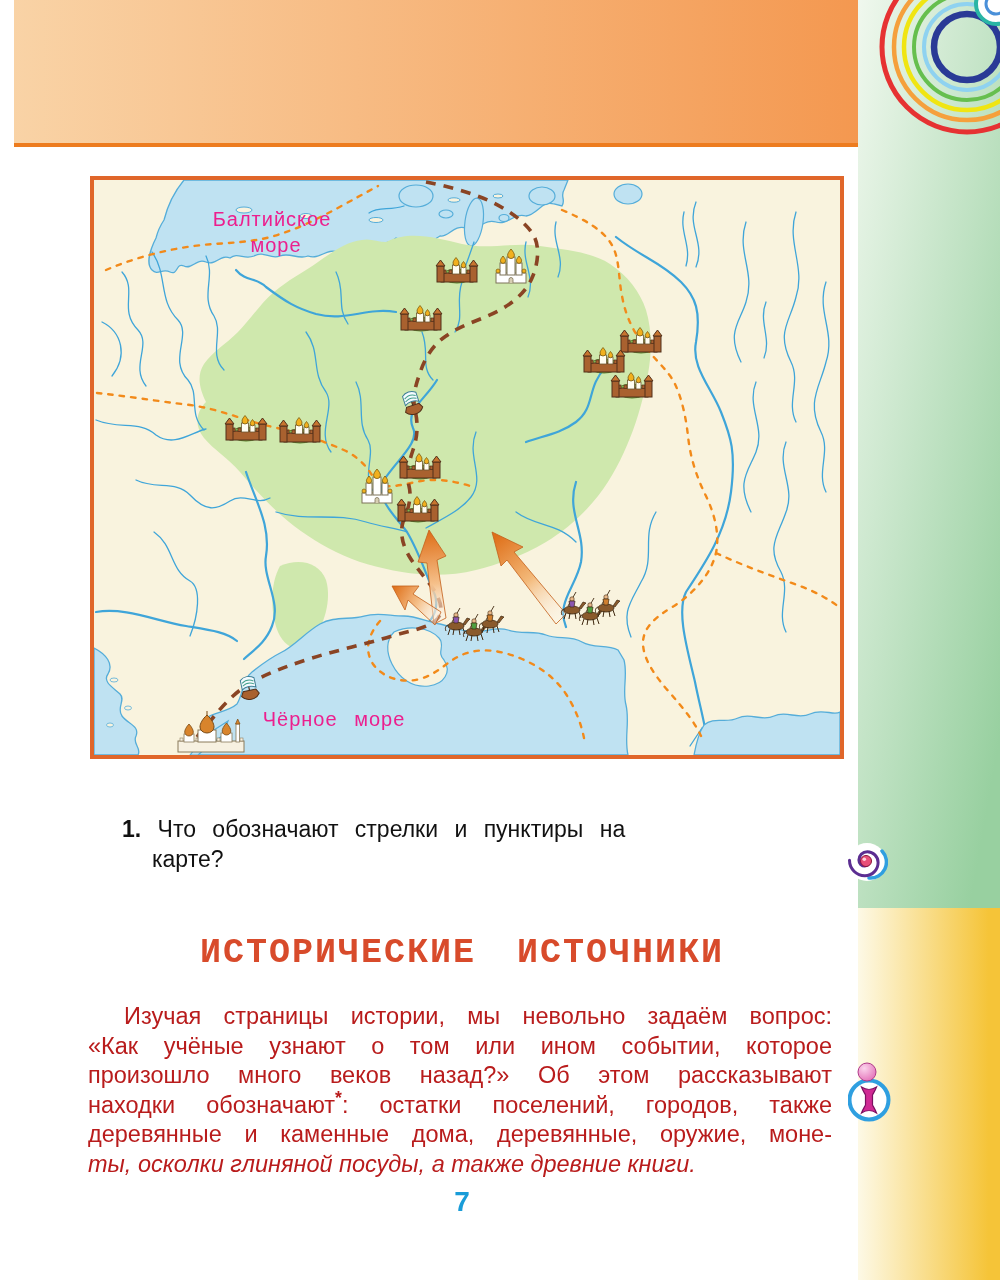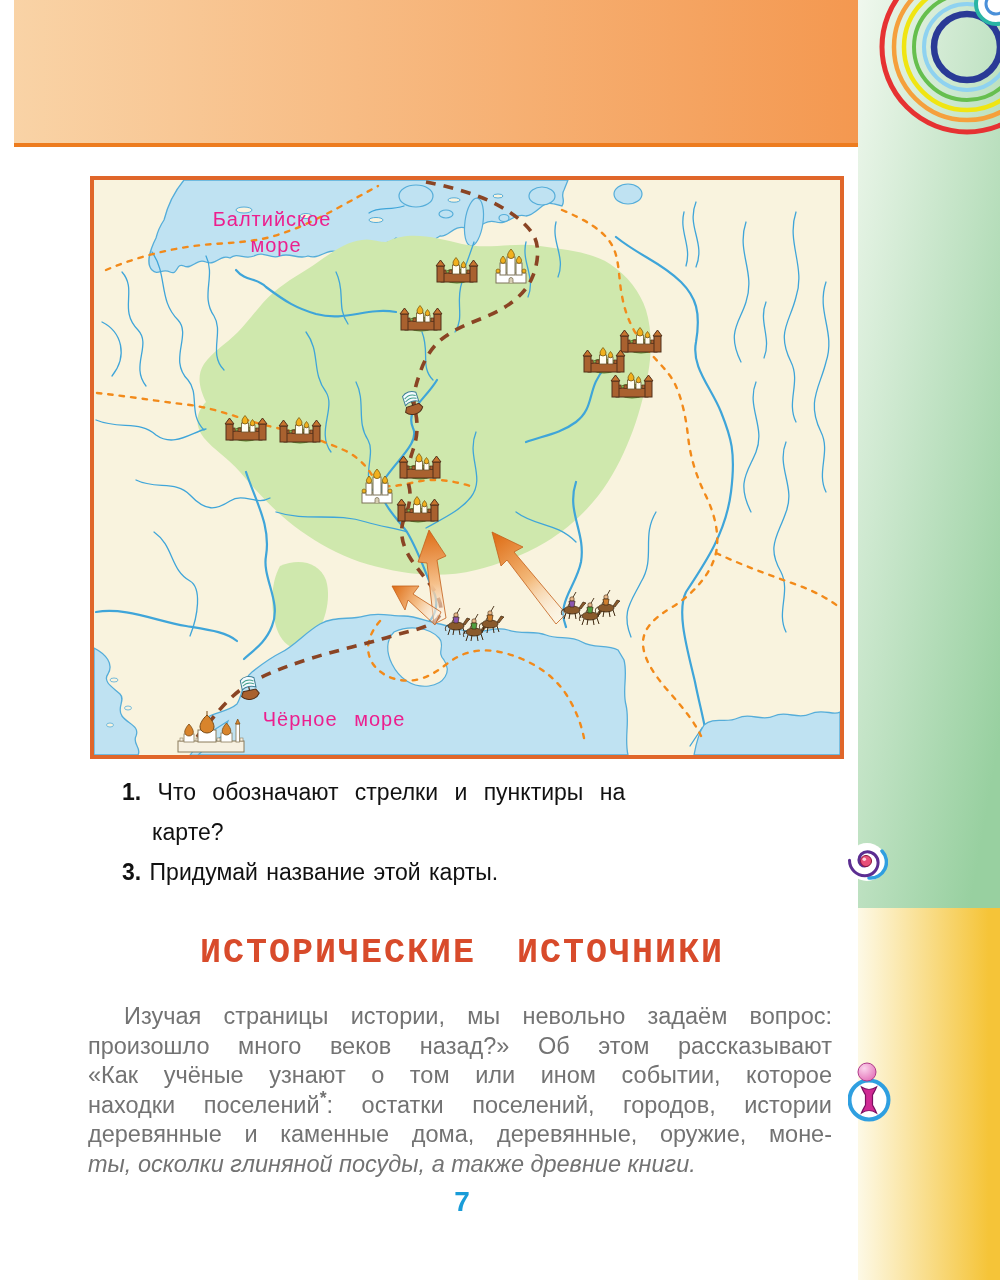--- a/index.html
+++ b/index.html
@@ -19,34 +19,34 @@
   .spiral-badge{position:absolute;left:846px;top:841px;}
   .info-badge{position:absolute;left:848px;top:1060px;}
 
   
   .map-frame{position:absolute;left:90px;top:176px;width:746px;height:575px;
     border:4px solid #e0662a;background:#f9f3de;box-sizing:content-box;}
   .map-frame svg{display:block;}
   .sea-label{font-family:"Liberation Sans",sans-serif;fill:#ec1f8e;font-size:20px;letter-spacing:1px;}
 
   
-  .questions{position:absolute;left:122px;top:772px;width:570px;font-size:23px;line-height:40px;}
+  .questions{position:absolute;left:122px;top:814px;width:570px;font-size:23px;line-height:30px;}
   .q{padding-left:30px;text-indent:-30px;}
   .q b{font-weight:bold;}
   .q1{word-spacing:10px;}
   .q2{word-spacing:12px;}
   .q3{word-spacing:2px;}
 
   
   .section-title{position:absolute;left:90px;top:933px;width:744px;text-align:center;
     font-family:Liberation Mono, monospace;font-weight:bold;font-size:35px;
     letter-spacing:2px;word-spacing:18px;color:#d84b2b;}
 
   
-  .para{position:absolute;left:88px;top:1002px;width:744px;font-size:23.5px;line-height:29.6px;color:#737373;}
+  .para{position:absolute;left:88px;top:1002px;width:744px;font-size:23.5px;line-height:29.6px;color:#b91c1c;}
   .pline{text-align:justify;text-align-last:justify;}
   .pline.first{text-indent:36px;}
   .pline.last{text-align-last:left;font-style:italic;}
   sup.star{font-weight:bold;line-height:0;font-size:0.75em;}
 
   .page-num{position:absolute;left:90px;top:1186px;width:744px;text-align:center;
     font-size:28px;font-weight:bold;color:#199cd8;}
 </style>
 </head>
 <body>
@@ -327,29 +327,28 @@
       <use href="#city" x="82" y="528"></use>
 
       <text class="sea-label" x="178" y="46" text-anchor="middle">Балтийское</text>
       <text class="sea-label" x="182" y="72" text-anchor="middle">море</text>
       <text class="sea-label" x="240" y="546" text-anchor="middle" word-spacing="10">Чёрное море</text>
     </svg>
   </div>
 
   <div class="questions">
     <div class="q q1"><b>1.</b> <span>Что обозначают стрелки и пунктиры на карте?</span></div>
-    <div class="q q3"><b>3.</b> <span>Придумай название этой карты.</span></div>
   </div>
 
   <div class="section-title">ИСТОРИЧЕСКИЕ ИСТОЧНИКИ</div>
 
   <div class="para">
     <div class="pline first">Изучая страницы истории, мы невольно задаём вопрос:</div>
+    <div class="pline">«Как учёные узнают о том или ином событии, которое</div>
     <div class="pline">произошло много веков назад?» Об этом рассказывают</div>
-    <div class="pline">«Как учёные узнают о том или ином событии, которое</div>
-    <div class="pline"><span>находки поселений</span><sup class="star">*</sup><span>: остатки поселений, городов, истории</span></div>
+    <div class="pline"><span>находки обозначают</span><sup class="star">*</sup><span>: остатки поселений, городов, также</span></div>
     <div class="pline">деревянные и каменные дома, деревянные, оружие, моне-</div>
     <div class="pline last">ты, осколки глиняной посуды, а также древние книги.</div>
   </div>
 
   <div class="page-num">7</div>
 
 </div>
 
 </body></html>

